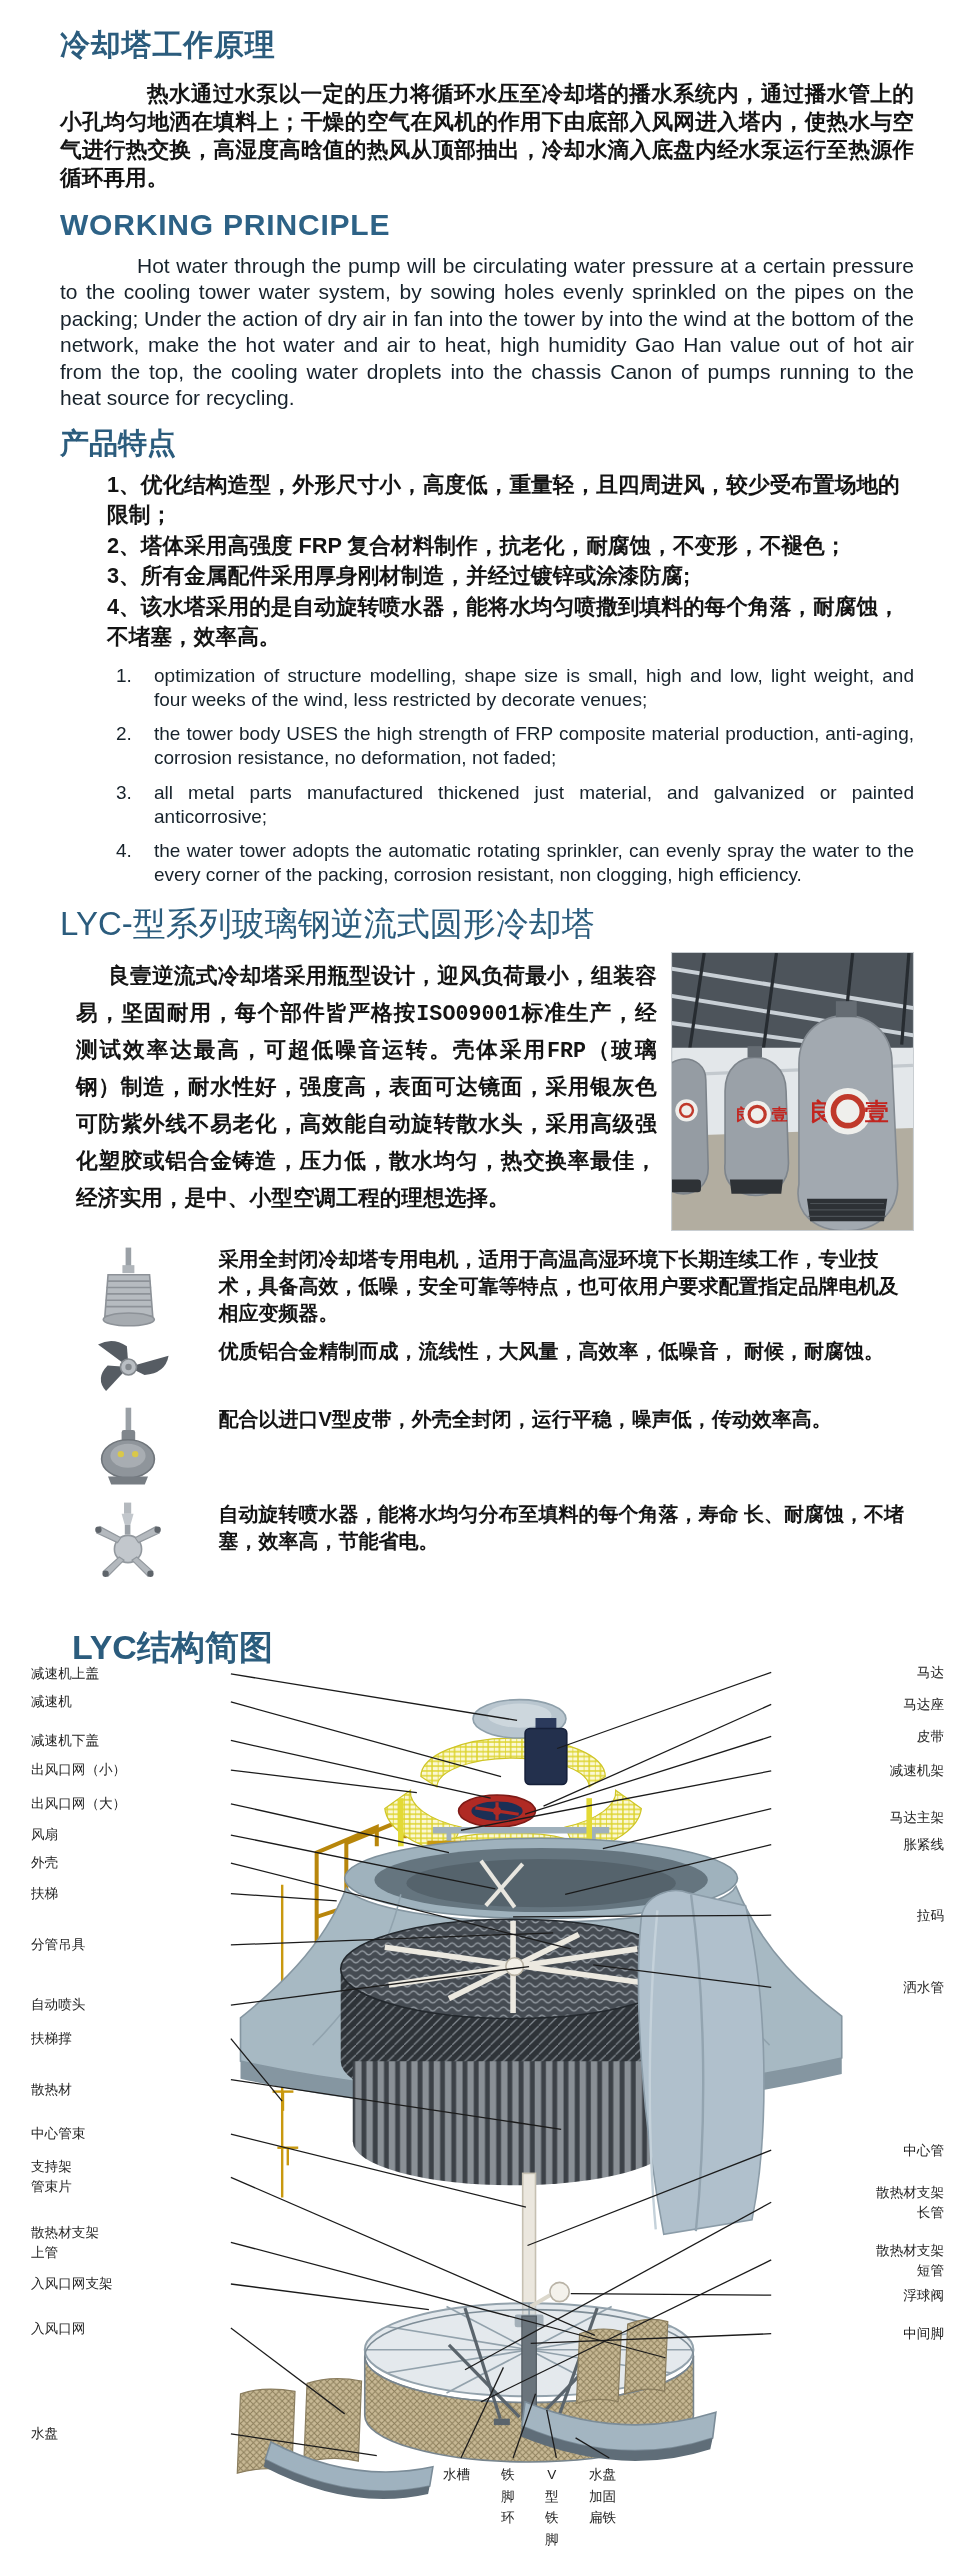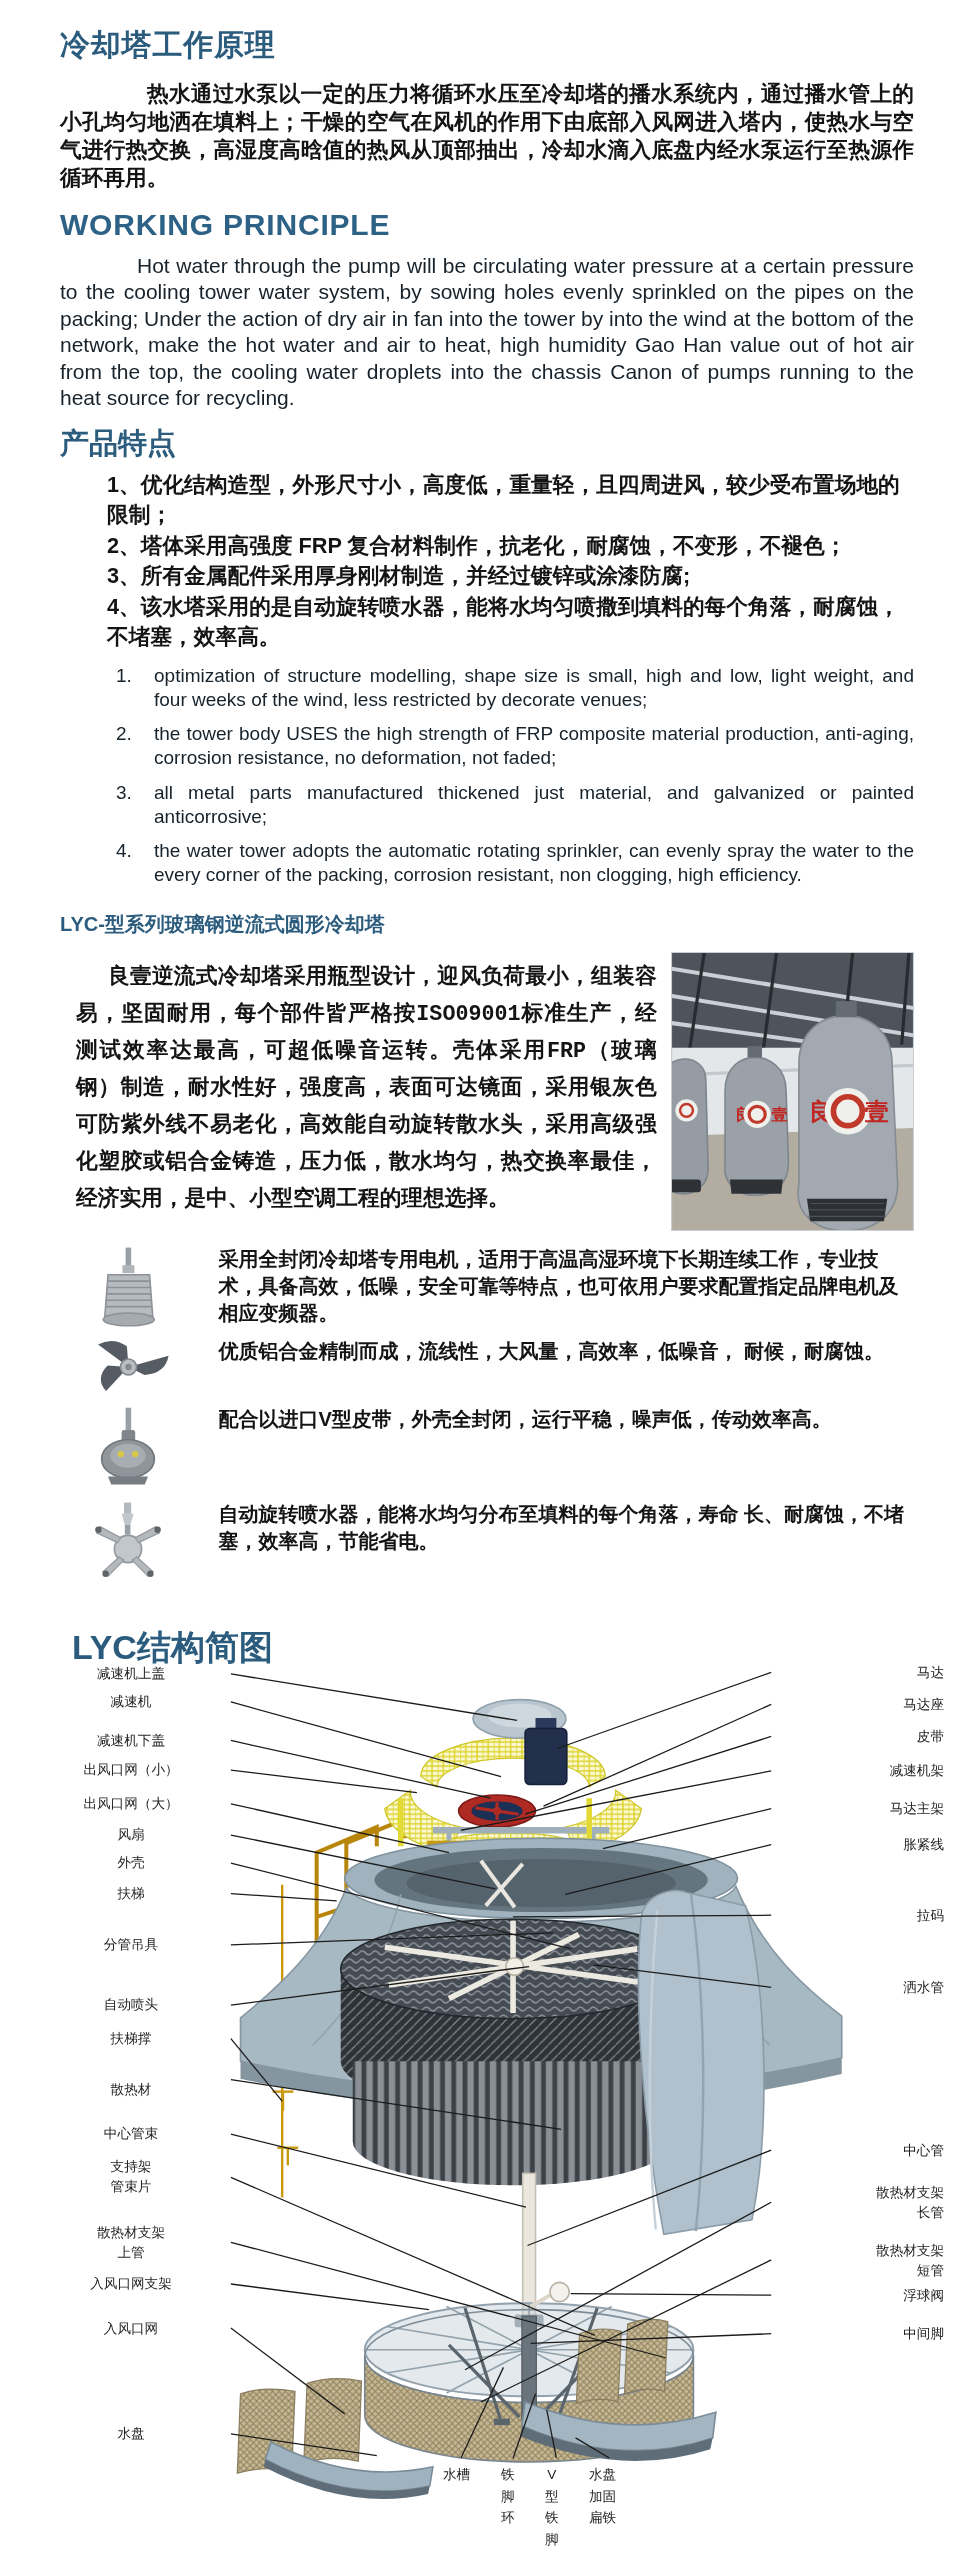--- a/index.html
+++ b/index.html
@@ -1,39 +1,39 @@
 <!DOCTYPE html>
 <html style="font-size:13px"><head>
 <meta charset="utf-8">
 <style>
   html,body{margin:0;padding:0;background:#ffffff;}
   body{width:962px;height:2576px;overflow:hidden;font-family:"Liberation Sans","DejaVu Sans",sans-serif;color:#141414;}
   .upper{height:1612px;overflow:hidden;padding:0 48px 0 60px;box-sizing:border-box;}
   h1.cn-title{margin:27px 0 0;font-size:30px;line-height:35px;font-weight:700;color:#2b5c7d;letter-spacing:0.8px;}
   h2.en-head{margin:16px 0 0;font-size:30px;line-height:34px;font-weight:700;color:#2d6286;letter-spacing:0.8px;}
   h2.cn-head{margin:13px 0 0;font-size:29px;line-height:37px;font-weight:700;color:#2b5c7d;}
-  h2.lyc-head{margin:17.6px 0 0;font-size:20px;line-height:38px;font-weight:700;color:#2b5c7d;}
+  h2.lyc-head{margin:17.6px 0 0;font-size:33px;line-height:38px;font-weight:400;color:#2b5c7d;}
   p.cn-para{margin:17.6px 0 0;font-size:21.7px;line-height:28px;font-weight:600;text-align:justify;text-indent:87px;}
   p.en-para{margin:11.2px 0 0;font-size:21px;line-height:26.5px;font-weight:400;text-align:justify;text-indent:77px;color:#17222b;}
   ol.cn-list{margin:8px 0 0;padding:0 0 0 47px;list-style:none;}
   ol.cn-list li{font-size:21.7px;line-height:30.5px;font-weight:600;}
   ol.en-list{margin:11.2px 0 0;padding:0 0 0 56px;list-style:none;}
   ol.en-list li{position:relative;font-size:19px;line-height:24px;margin-bottom:10.4px;padding-left:38px;color:#17222b;text-align:justify;}
   ol.en-list li .num{position:absolute;left:0;top:0;}
   .lyc-block{margin-top:9.6px;overflow:hidden;}
   .lyc-photo{float:right;width:241px;height:277px;margin:0 0 4.8px 14.4px;border:0.8px solid #c9ced2;background:#e8ebee;}
   p.lyc-para{margin:6.4px 0 0 16px;font-size:21.7px;line-height:37px;font-weight:600;text-align:justify;text-indent:32px;font-family:Liberation Mono, monospace;}
   .comp-row{display:flex;margin-top:9.6px;}
   .comp-icon{flex:0 0 136px;display:flex;justify-content:center;align-items:center;}
   .comp-text{flex:1;font-size:20px;line-height:27px;font-weight:600;margin:0 8px 0 22.5px;}
   .structure{position:relative;height:964px;}
   .structure h2{position:absolute;left:60px;top:4.8px;margin:12px;font-size:34px;line-height:37px;font-weight:700;color:#2b5c7d;}
   .structure svg.art{position:absolute;left:0;top:0;}
   .dlabel{position:absolute;font-size:13.6px;line-height:20px;color:#1f1f1f;white-space:pre-line;}
-  .dlabel.l{right:731px;width:200px;text-align:center;}
+  .dlabel.l{right:731px;width:200px;text-align:left;}
   .dlabel.r{left:776px;width:168px;text-align:right;}
   .dlabel.b{text-align:center;line-height:21.7px;}
 </style>
 </head>
 <body>
 
 <div class="upper">
 
   <h1 class="cn-title">冷却塔工作原理</h1>
   <p class="cn-para">热水通过水泵以一定的压力将循环水压至冷却塔的播水系统内，通过播水管上的小孔均匀地洒在填料上；干燥的空气在风机的作用下由底部入风网进入塔内，使热水与空气进行热交换，高湿度高晗值的热风从顶部抽出，冷却水滴入底盘内经水泵运行至热源作循环再用。</p>
@@ -415,21 +415,21 @@
   <div class="dlabel l" style="top:611px">散热材支架
 上管</div>
   <div class="dlabel l" style="top:662px">入风口网支架</div>
   <div class="dlabel l" style="top:707px">入风口网</div>
   <div class="dlabel l" style="top:812px">水盘</div>
 
   <div class="dlabel r" style="top:51px">马达</div>
   <div class="dlabel r" style="top:83px">马达座</div>
   <div class="dlabel r" style="top:115px">皮带</div>
   <div class="dlabel r" style="top:149px">减速机架</div>
-  <div class="dlabel r" style="top:187px">马达主架</div>
+  <div class="dlabel r" style="top:196px">马达主架</div>
   <div class="dlabel r" style="top:223px">胀紧线</div>
   <div class="dlabel r" style="top:294px">拉码</div>
   <div class="dlabel r" style="top:366px">洒水管</div>
   <div class="dlabel r" style="top:529px">中心管</div>
   <div class="dlabel r" style="top:571px">散热材支架
 长管</div>
   <div class="dlabel r" style="top:629px">散热材支架
 短管</div>
   <div class="dlabel r" style="top:674px">浮球阀</div>
   <div class="dlabel r" style="top:712px">中间脚</div>

